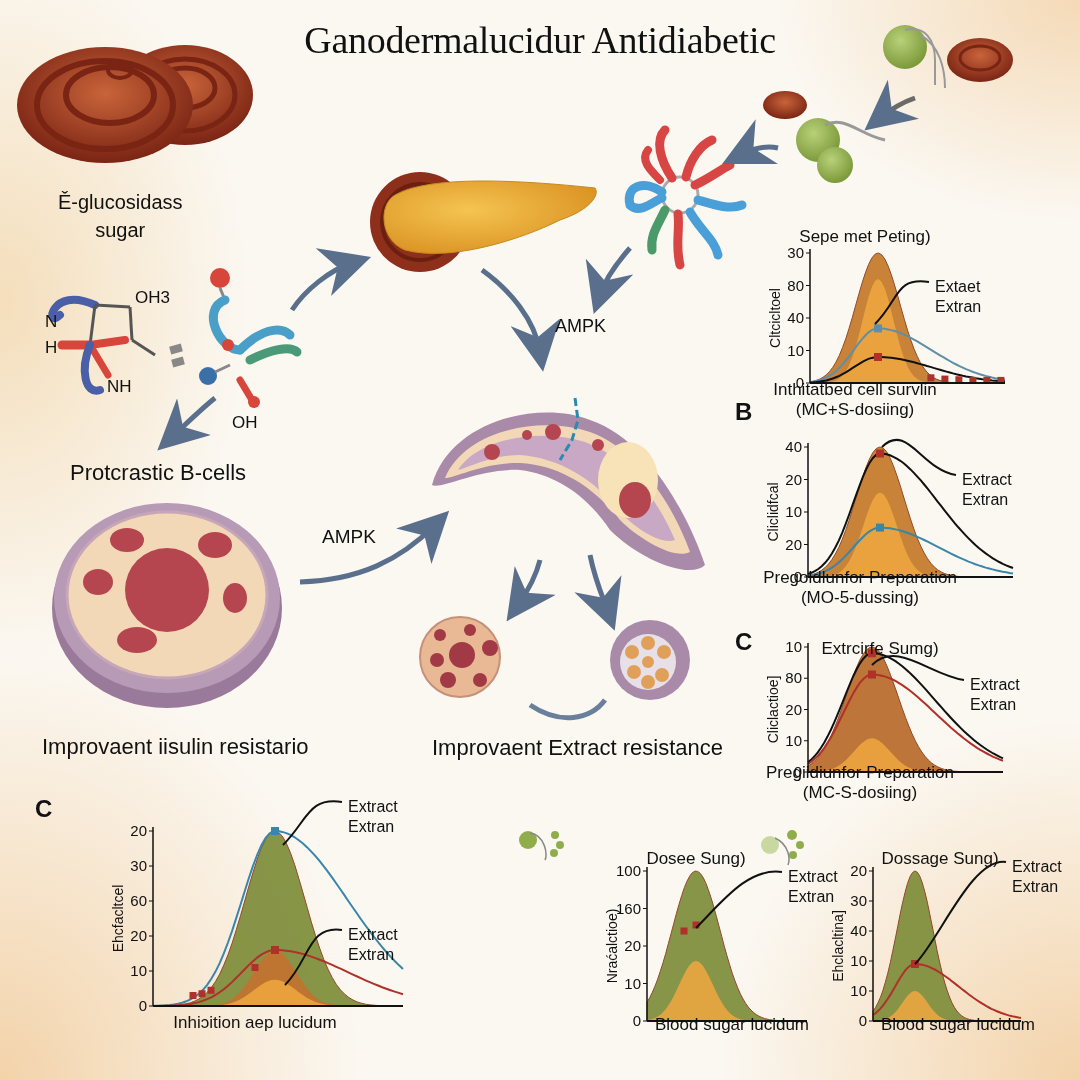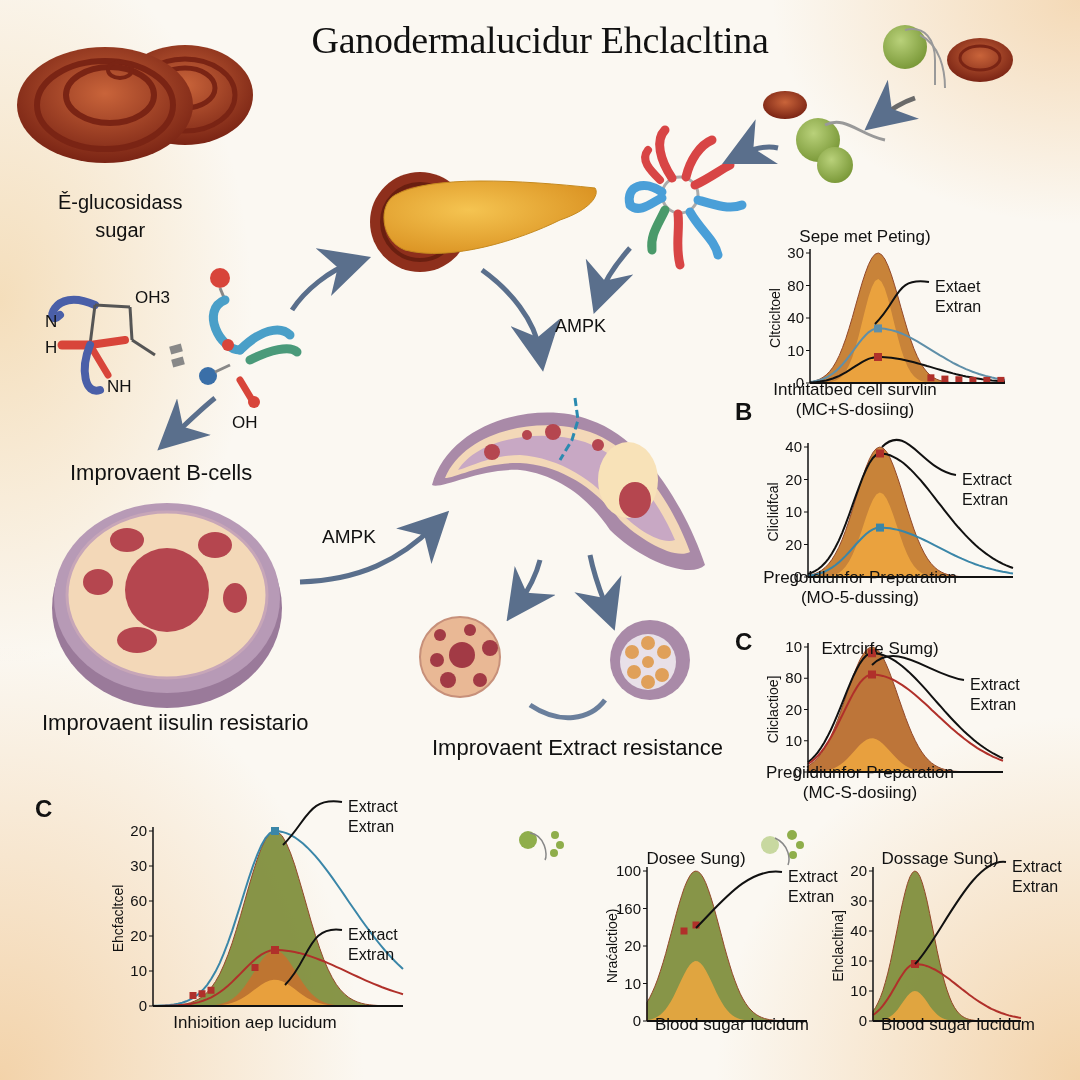--- a/index.html
+++ b/index.html
@@ -24,21 +24,21 @@
   .label-lg { font-size: 20px; white-space: nowrap; }
   .panel-letter { font-size: 24px; font-weight: bold; }
   .axis-tick { font-size: 15px; text-anchor: end; fill: #111; font-family: "Liberation Sans", sans-serif; }
   .axis-ylabel { font-size: 14px; fill: #111; font-family: "Liberation Sans", sans-serif; }
   .annot { font-size: 15px; fill: #111; font-family: "Liberation Sans", sans-serif; }
   svg { overflow: visible; }
 </style>
 </head>
 <body>
 
-<div class="abs title">Ganodermalucidur Ehclacltina</div>
+<div class="abs title">Ganodermalucidur Antidiabetic</div>
 
 <svg class="abs" style="left:0;top:0" width="1080" height="1080">
   <defs>
     <radialGradient id="mushGrad" cx="50%" cy="40%" r="60%">
       <stop offset="0%" stop-color="#c9643a"></stop>
       <stop offset="100%" stop-color="#7a2414"></stop>
     </radialGradient>
     <radialGradient id="pancGrad" cx="40%" cy="40%" r="70%">
       <stop offset="0%" stop-color="#f5c451"></stop>
       <stop offset="100%" stop-color="#d99020"></stop>
@@ -198,24 +198,24 @@
     <circle cx="800" cy="845" r="4" fill="#8fae4b"></circle>
     <circle cx="793" cy="855" r="4" fill="#8fae4b"></circle>
     <path d="M775,838 C790,845 790,860 788,865" stroke="#888" stroke-width="1.5" fill="none"></path>
   </g>
 </svg>
 
 <div class="abs label-lg" style="left:58px;top:188px;text-align:center;line-height:28px">
   <div>Ě-glucosidass</div>
   <div>sugar</div>
 </div>
-<div class="abs label" style="left:70px;top:460px">Improvaent B-cells</div>
+<div class="abs label" style="left:70px;top:460px">Protcrastic B-cells</div>
 <div class="abs label" style="left:555px;top:316px;font-size:18px">AMPK</div>
 <div class="abs label" style="left:322px;top:526px;font-size:19px">AMPK</div>
-<div class="abs label" style="left:42px;top:710px">Improvaent iisulin resistario</div>
+<div class="abs label" style="left:42px;top:734px">Improvaent iisulin resistario</div>
 <div class="abs label" style="left:432px;top:735px">Improvaent Extract resistance</div>
 
 <div class="abs panel-letter" style="left:735px;top:398px">B</div>
 <div class="abs panel-letter" style="left:735px;top:628px">C</div>
 <div class="abs panel-letter" style="left:35px;top:795px">C</div>
 
 <div class="abs" style="left:760px;top:220px;width:320px;height:220px"><svg width="320" height="220">
       <path d="M50,163 L50.0,161.9 L53.3,161.3 L56.5,160.4 L59.8,159.1 L63.0,157.3 L66.3,154.8 L69.5,151.6 L72.8,147.3 L76.0,142.0 L79.3,135.4 L82.5,127.6 L85.8,118.6 L89.0,108.5 L92.3,97.5 L95.5,85.9 L98.8,74.3 L102.0,63.2 L105.3,53.1 L108.5,44.6 L111.8,38.1 L115.0,34.2 L118.3,33.0 L121.5,34.6 L124.8,39.0 L128.0,45.8 L131.3,54.6 L134.5,64.9 L137.8,76.1 L141.0,87.7 L144.3,99.2 L147.5,110.1 L150.8,120.1 L154.0,128.9 L157.3,136.5 L160.5,142.9 L163.8,148.0 L167.0,152.1 L170.3,155.3 L173.5,157.6 L176.8,159.3 L180.0,160.5 L183.3,161.4 L186.5,162.0 L189.8,162.4 L193.0,162.6 L196.3,162.8 L199.5,162.9 L202.8,162.9 L206.0,163.0 L209.3,163.0 L212.5,163.0 L215.8,163.0 L219.0,163.0 L222.3,163.0 L225.5,163.0 L228.8,163.0 L232.0,163.0 L235.3,163.0 L238.5,163.0 L241.8,163.0 L245.0,163.0 L245,163 Z" fill="#c47a2a" opacity="0.92" stroke="#8a3a1a" stroke-width="1"></path>
       <path d="M50,163 L50.0,163.0 L53.3,163.0 L56.5,163.0 L59.8,162.9 L63.0,162.8 L66.3,162.6 L69.5,162.3 L72.8,161.6 L76.0,160.5 L79.3,158.6 L82.5,155.7 L85.8,151.4 L89.0,145.3 L92.3,137.3 L95.5,127.2 L98.8,115.4 L102.0,102.4 L105.3,89.2 L108.5,77.0 L111.8,67.2 L115.0,61.0 L118.3,59.0 L121.5,61.7 L124.8,68.5 L128.0,78.8 L131.3,91.2 L134.5,104.4 L137.8,117.3 L141.0,128.9 L144.3,138.7 L147.5,146.4 L150.8,152.2 L154.0,156.2 L157.3,159.0 L160.5,160.7 L163.8,161.7 L167.0,162.3 L170.3,162.7 L173.5,162.8 L176.8,162.9 L180.0,163.0 L183.3,163.0 L186.5,163.0 L189.8,163.0 L193.0,163.0 L196.3,163.0 L199.5,163.0 L202.8,163.0 L206.0,163.0 L209.3,163.0 L212.5,163.0 L215.8,163.0 L219.0,163.0 L222.3,163.0 L225.5,163.0 L228.8,163.0 L232.0,163.0 L235.3,163.0 L238.5,163.0 L241.8,163.0 L245.0,163.0 L245,163 Z" fill="#f0a840" opacity="0.85" stroke="none" stroke-width="1"></path>
       <path d="M50.0,161.9 L53.3,161.5 L56.5,160.8 L59.8,160.0 L63.0,158.9 L66.3,157.5 L69.5,155.7 L72.8,153.5 L76.0,150.9 L79.3,147.8 L82.5,144.4 L85.8,140.5 L89.0,136.4 L92.3,132.0 L95.5,127.6 L98.8,123.2 L102.0,119.1 L105.3,115.5 L108.5,112.4 L111.8,110.2 L115.0,108.8 L118.3,108.4 L121.5,108.5 L124.8,108.8 L128.0,109.4 L131.3,110.1 L134.5,111.0 L137.8,112.0 L141.0,113.3 L144.3,114.6 L147.5,116.2 L150.8,117.8 L154.0,119.6 L157.3,121.4 L160.5,123.3 L163.8,125.3 L167.0,127.3 L170.3,129.3 L173.5,131.3 L176.8,133.3 L180.0,135.3 L183.3,137.2 L186.5,139.1 L189.8,141.0 L193.0,142.8 L196.3,144.5 L199.5,146.1 L202.8,147.6 L206.0,149.1 L209.3,150.4 L212.5,151.7 L215.8,152.9 L219.0,154.0 L222.3,155.0 L225.5,155.9 L228.8,156.7 L232.0,157.5 L235.3,158.2 L238.5,158.8 L241.8,159.3 L245.0,159.8" fill="none" stroke="#5f8fa8" stroke-width="2"></path>

